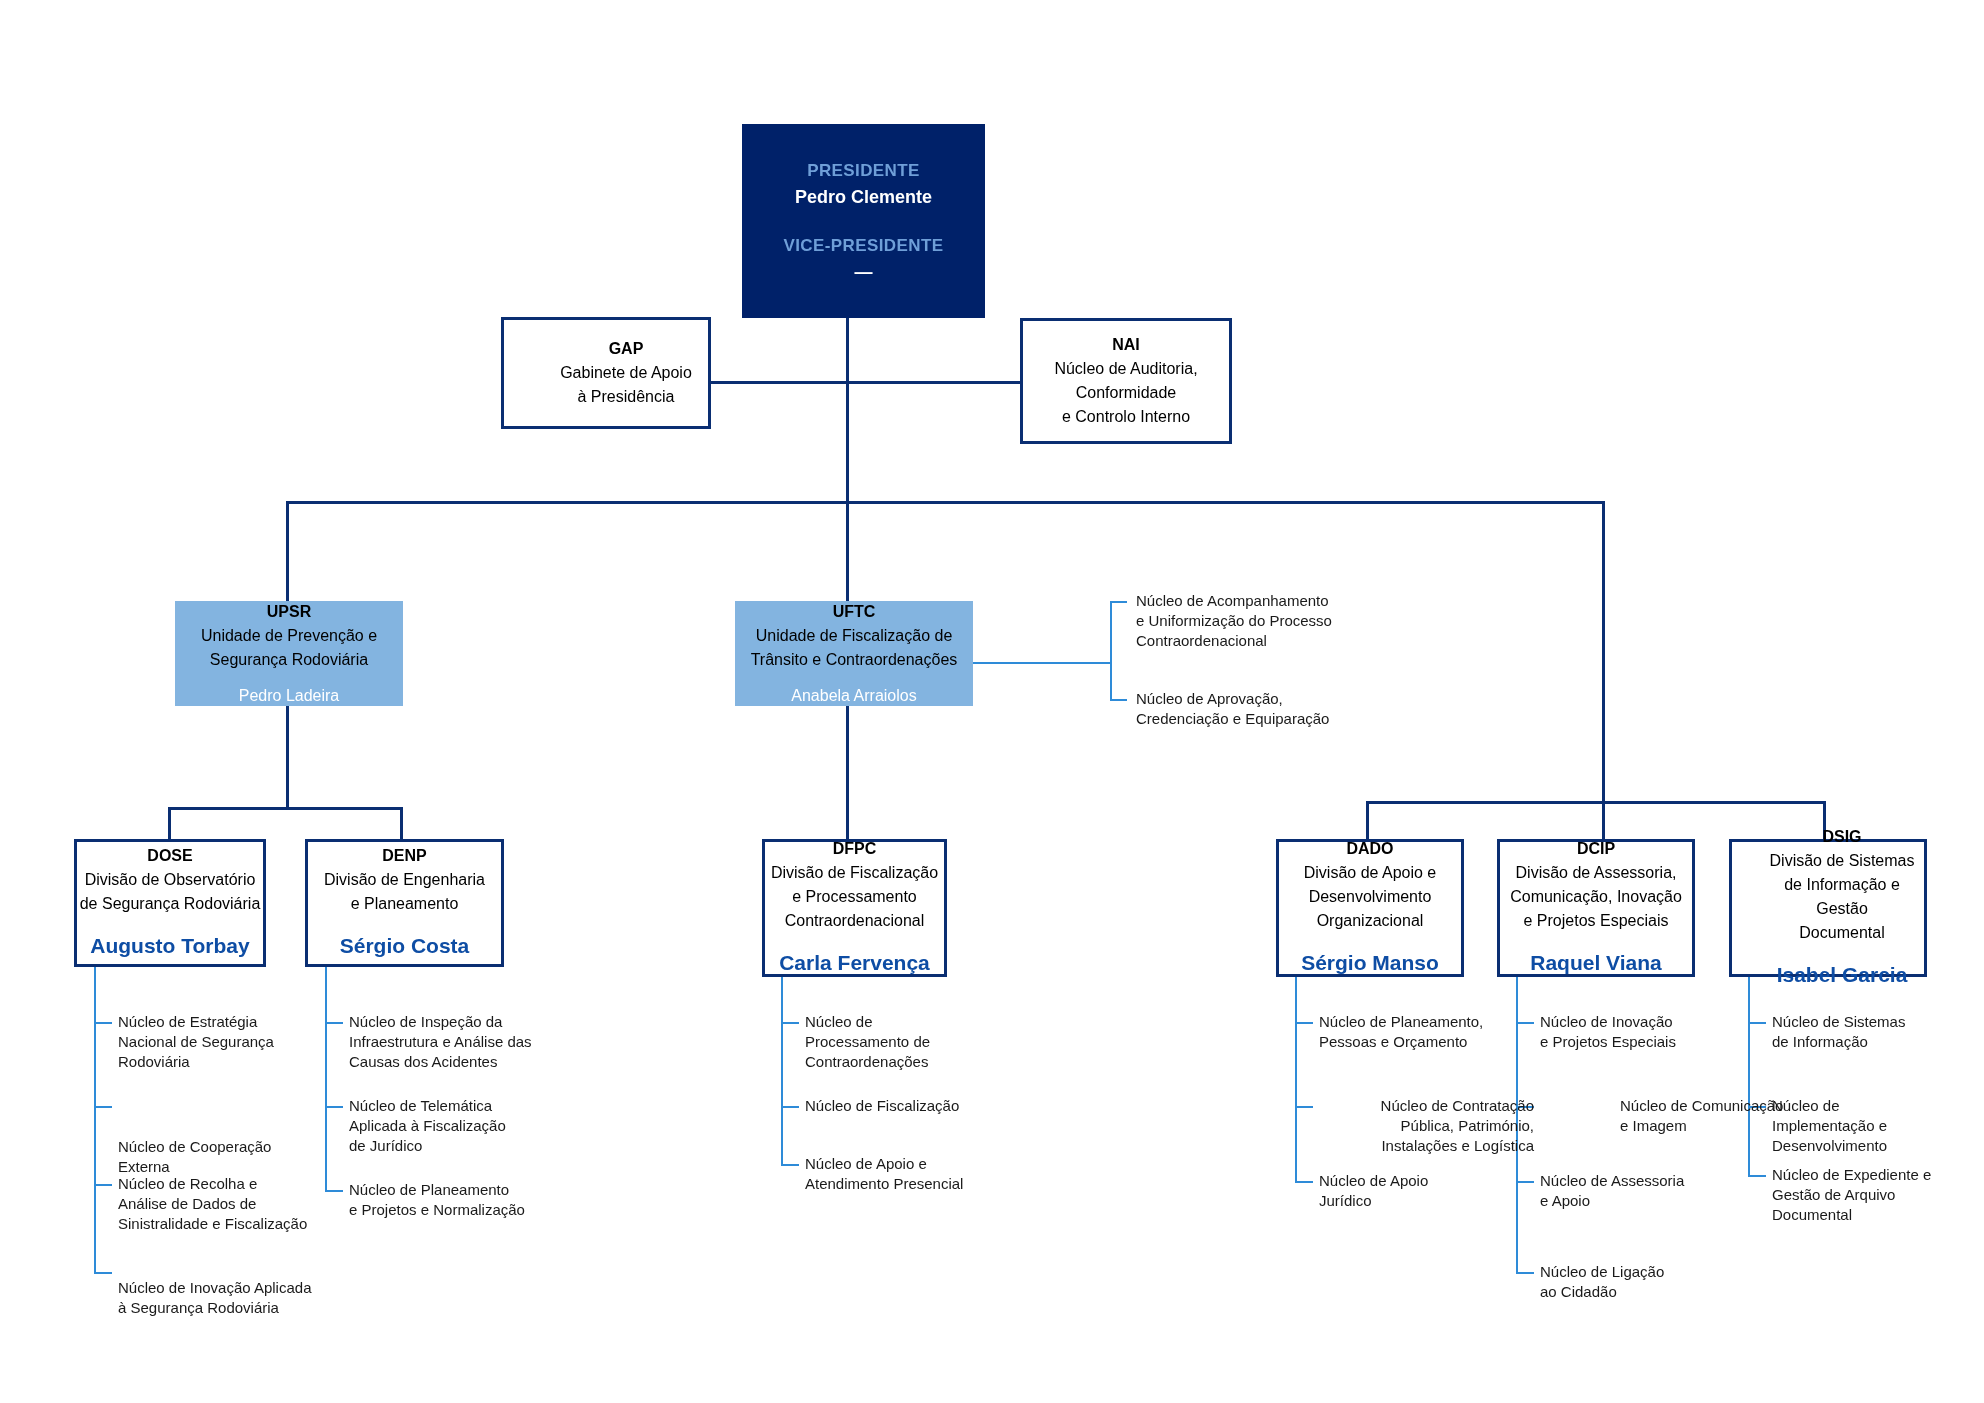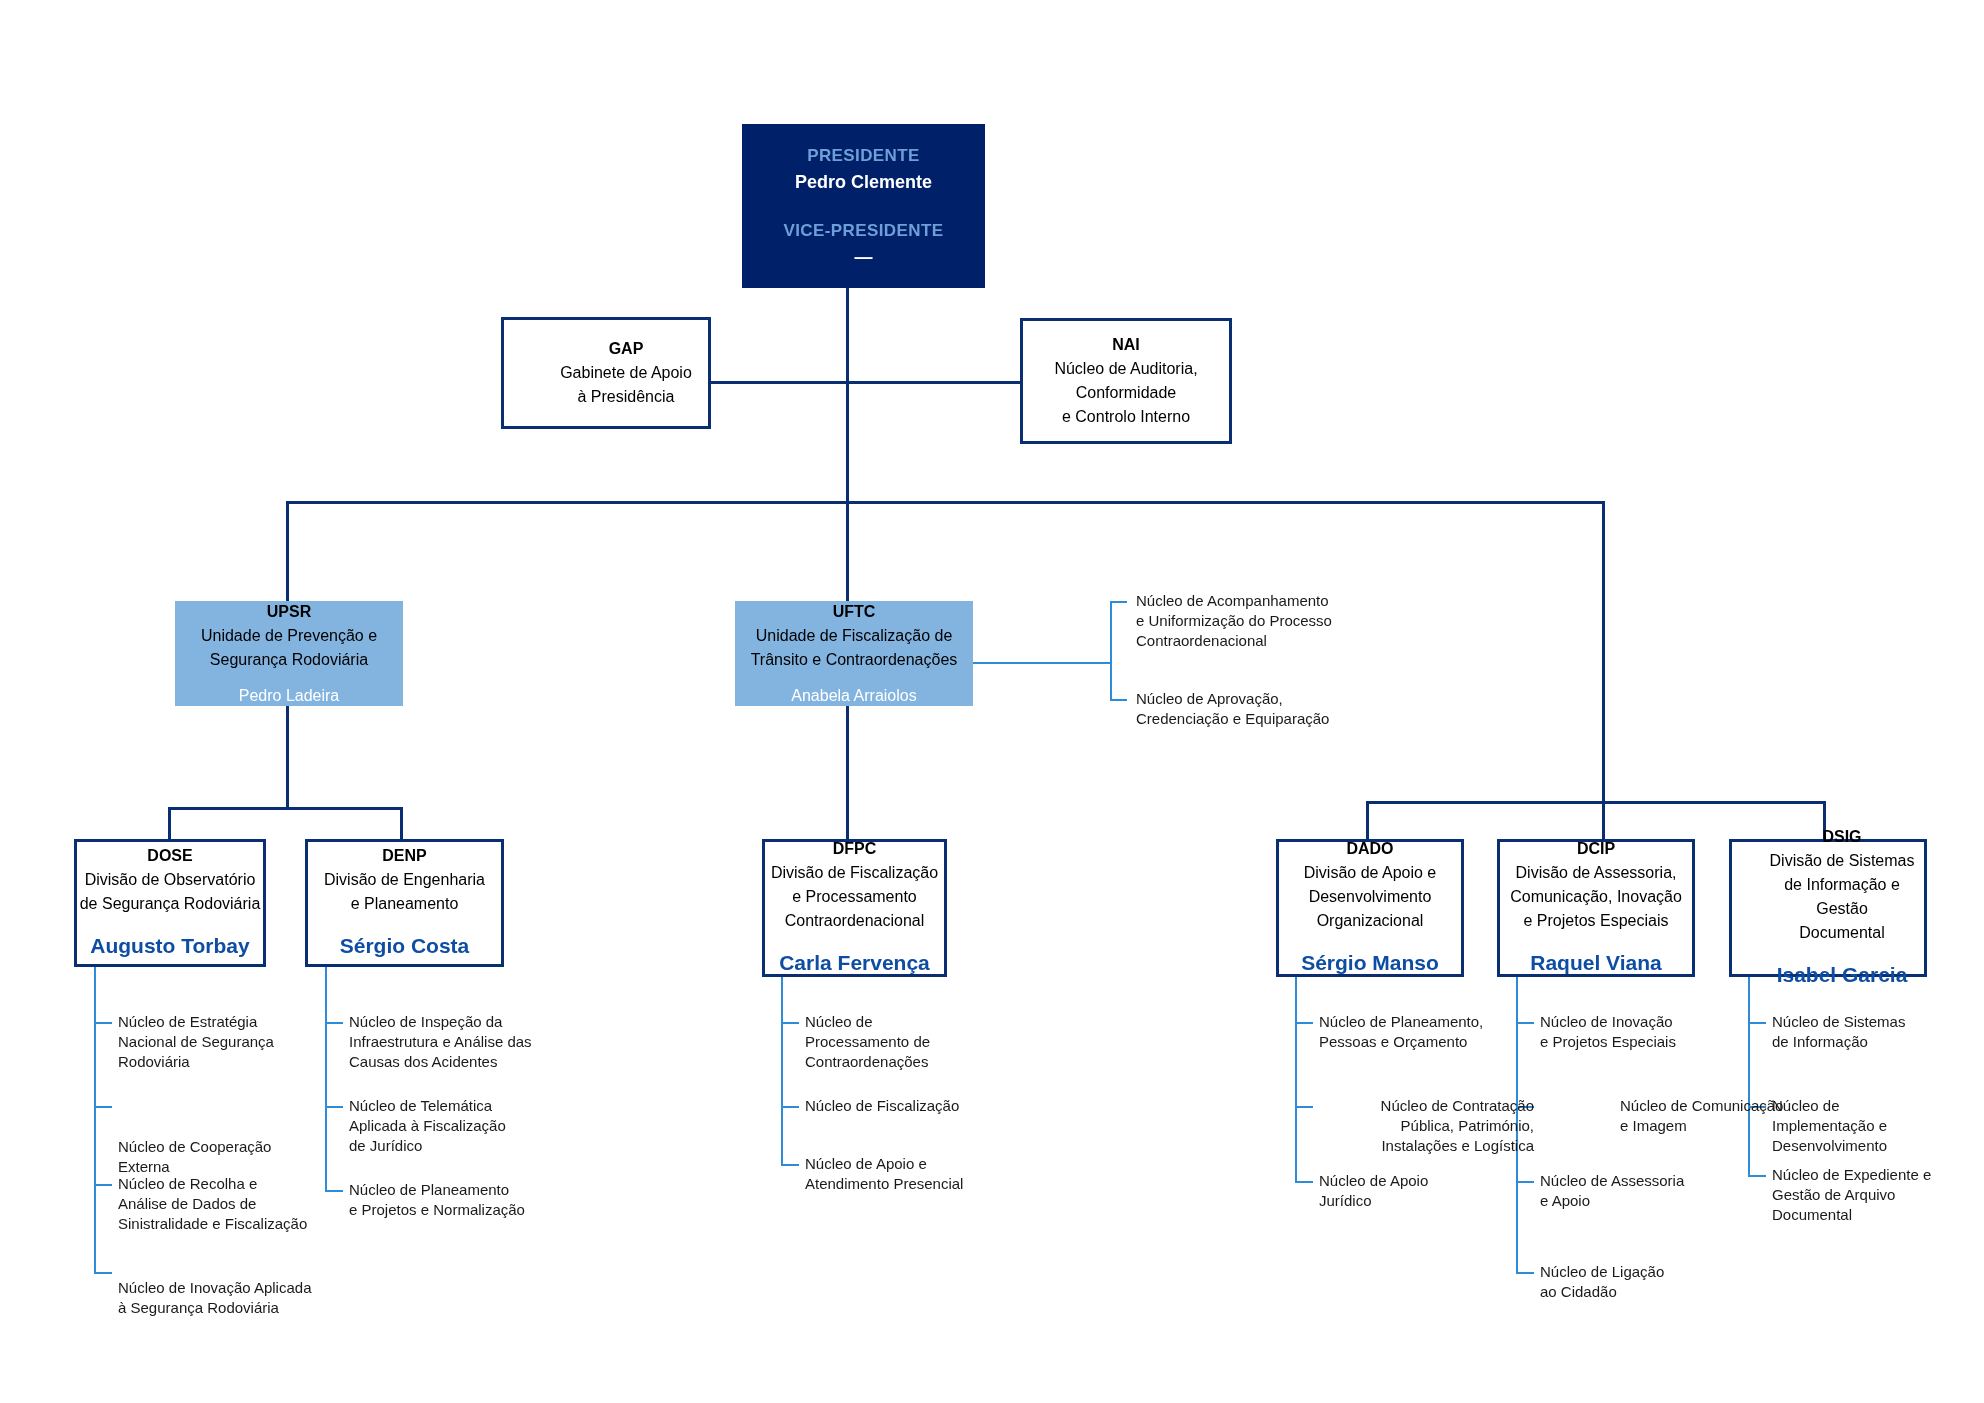--- a/index.html
+++ b/index.html
@@ -95,21 +95,21 @@
     line-height:1.32;
     color:#1a1a1a;
     z-index:4;
   }
 </style>
 </head>
 <body>
 
 <div id="chart">
 
-  <div class="box box-president" style="left:742px;top:124px;width:243px;height:164px;justify-content:center;">
+  <div class="box box-president" style="left:742px;top:124px;width:243px;height:194px;justify-content:center;">
     <div class="code">PRESIDENTE</div>
     <div class="name">Pedro Clemente</div>
     <div class="vp">VICE-PRESIDENTE</div>
     <div class="dash">—</div>
   </div>
 
   <div class="ln v" style="left:846px;top:286px;width:3px;height:96px;"></div>
 
   <div class="ln h" style="left:710px;top:381px;width:313px;height:3px;"></div>
 

